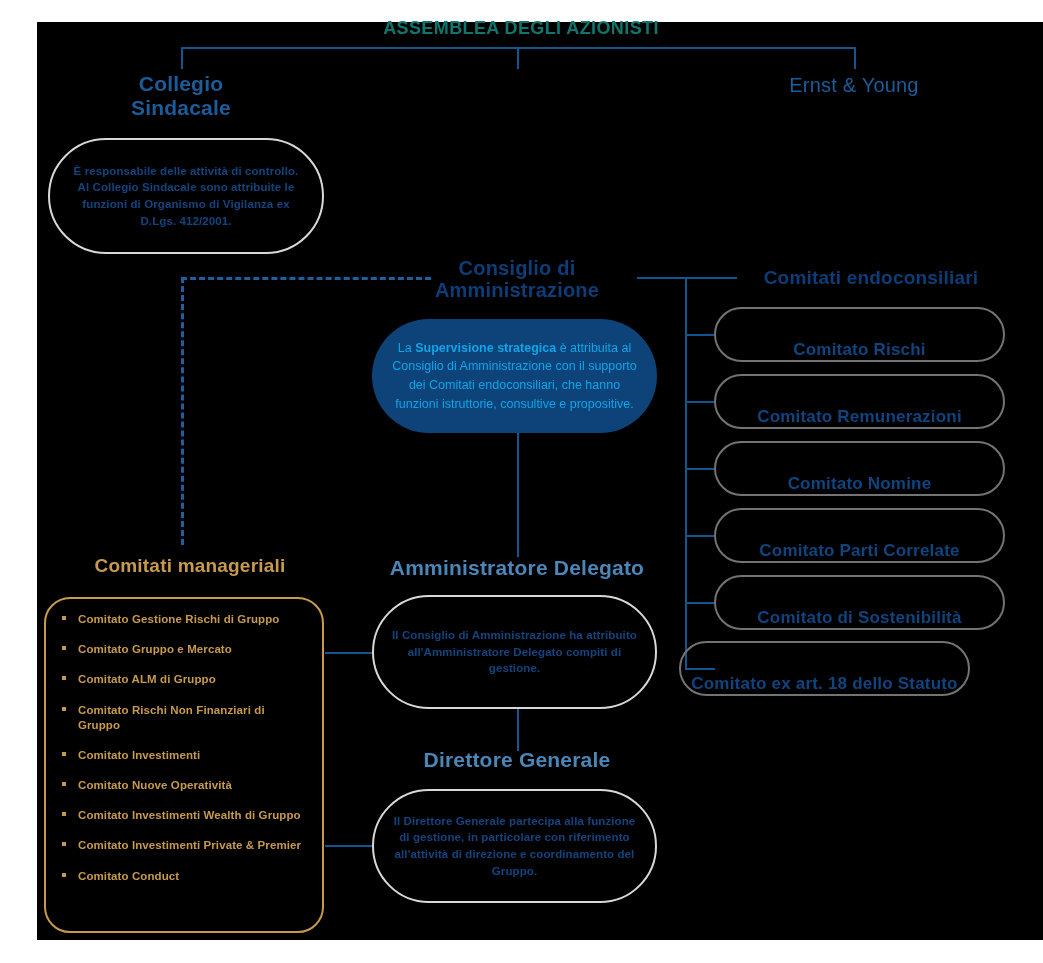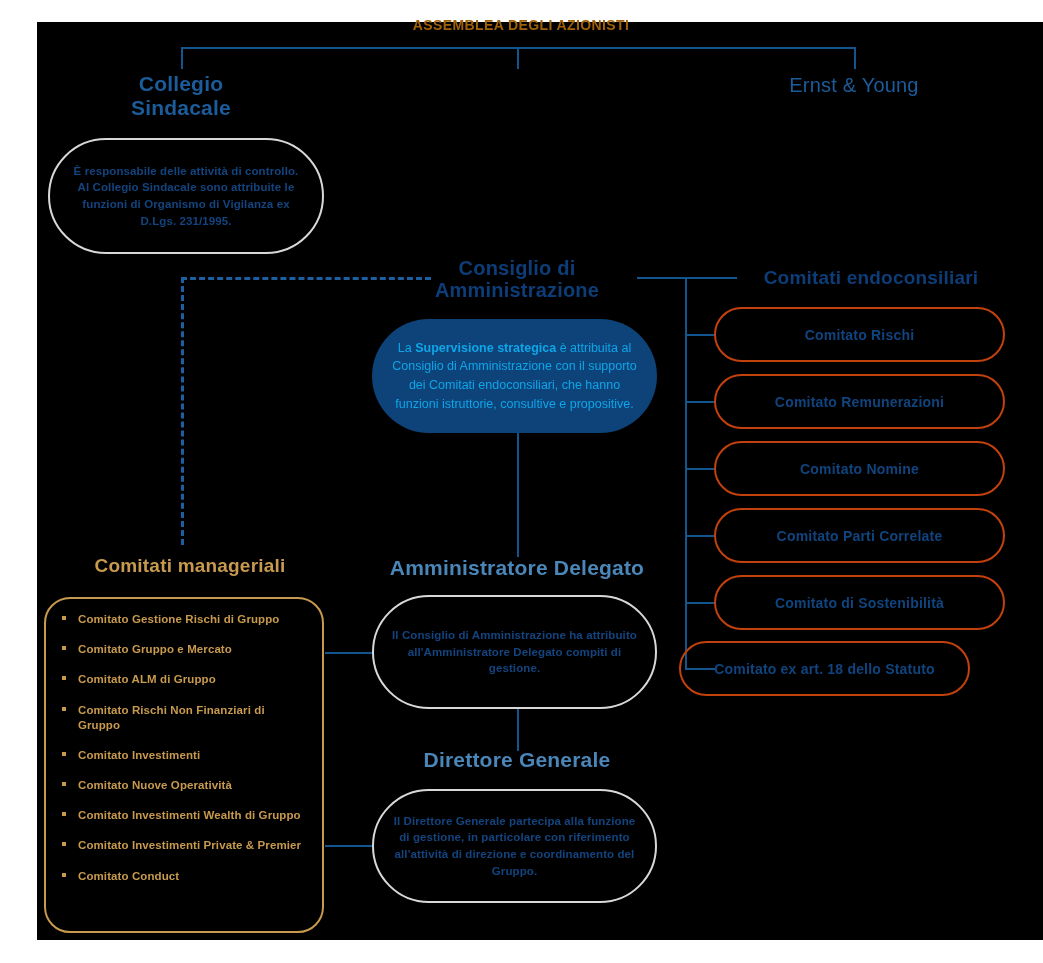--- a/index.html
+++ b/index.html
@@ -5,31 +5,31 @@
   html,body{margin:0;padding:0;background:#ffffff;}
   body{width:1043px;height:963px;overflow:hidden;font-family:"Liberation Sans",sans-serif;}
 
   #stage{position:relative;width:1043px;height:963px;background:#ffffff;}
 
   
   #panel{position:absolute;left:37px;top:22px;width:1006px;height:918px;background:#000000;}
 
   
   .hd{position:absolute;text-align:center;font-weight:bold;line-height:1.12;letter-spacing:.2px;}
-  .hd-assembly{color:#a16207;font-size:14px;letter-spacing:.4px;}
+  .hd-assembly{color:#0f766e;font-size:18px;letter-spacing:.4px;}
   .hd-navy{color:#0d3d78;}
   .hd-blue{color:#1b5c9b;}
   .hd-lblue{color:#4a86b8;}
   .hd-gold{color:#c79a4e;}
   .hd-sub{font-weight:normal;}
 
   
   .pill{position:absolute;box-sizing:border-box;display:flex;align-items:center;justify-content:center;text-align:center;}
   .pill-white{border:2px solid #d8d8d8;border-radius:60px;color:#13447f;}
-  .pill-cream{border:2px solid #c2410c;border-radius:40px;color:#10447f;font-weight:bold;font-size:14px;letter-spacing:.2px;}
+  .pill-cream{border:2px solid #737373;border-radius:40px;color:#10447f;font-weight:bold;font-size:17px;letter-spacing:.2px;align-items:flex-end;}
   .pill-gold{border:2px solid #c79a4e;border-radius:26px;}
   .pill-fill-blue{background:#0d4378;border:none;border-radius:60px;color:#ffffff;}
 
   .note{font-size:11.5px;line-height:1.45;font-weight:bold;letter-spacing:.1px;padding:0 18px;}
   .note-blue{color:#13447f;}
   .note-white{color:#0ea5e9;font-weight:normal;font-size:12.5px;line-height:1.5;}
   .note-white b{font-weight:bold;}
 
   
   #mgr-list{position:absolute;left:58px;top:612px;width:252px;color:#c79a4e;font-size:11.5px;line-height:1.32;font-weight:bold;letter-spacing:.1px;}
@@ -57,21 +57,21 @@
   <div class="ln ln-v" style="left:181px;top:47px;height:22px;"></div>
   <div class="ln ln-v" style="left:517px;top:47px;height:22px;"></div>
   <div class="ln ln-v" style="left:854px;top:47px;height:22px;"></div>
 
   <div class="hd hd-blue" style="left:61px;top:72px;width:240px;font-size:21px;">
     <div>Collegio</div>
     <div>Sindacale</div>
   </div>
 
   <div class="pill pill-white note note-blue" style="left:48px;top:138px;width:276px;height:116px;">
-    <span>È responsabile delle attività di controllo. Al Collegio Sindacale sono attribuite le funzioni di Organismo di Vigilanza ex D.Lgs. 231/1995.</span>
+    <span>È responsabile delle attività di controllo. Al Collegio Sindacale sono attribuite le funzioni di Organismo di Vigilanza ex D.Lgs. 412/2001.</span>
   </div>
 
   <div class="hd hd-navy" style="left:734px;top:74px;width:240px;font-size:20px;">
     <div class="hd-sub" style="font-size:20px;color:#1b5c9b;">Ernst &amp; Young</div>
   </div>
 
   <div class="dash-h" style="left:181px;top:277px;width:250px;"></div>
   <div class="dash-v" style="left:181px;top:277px;height:268px;"></div>
 
   <div class="hd hd-navy" style="left:397px;top:257px;width:240px;font-size:20px;">

